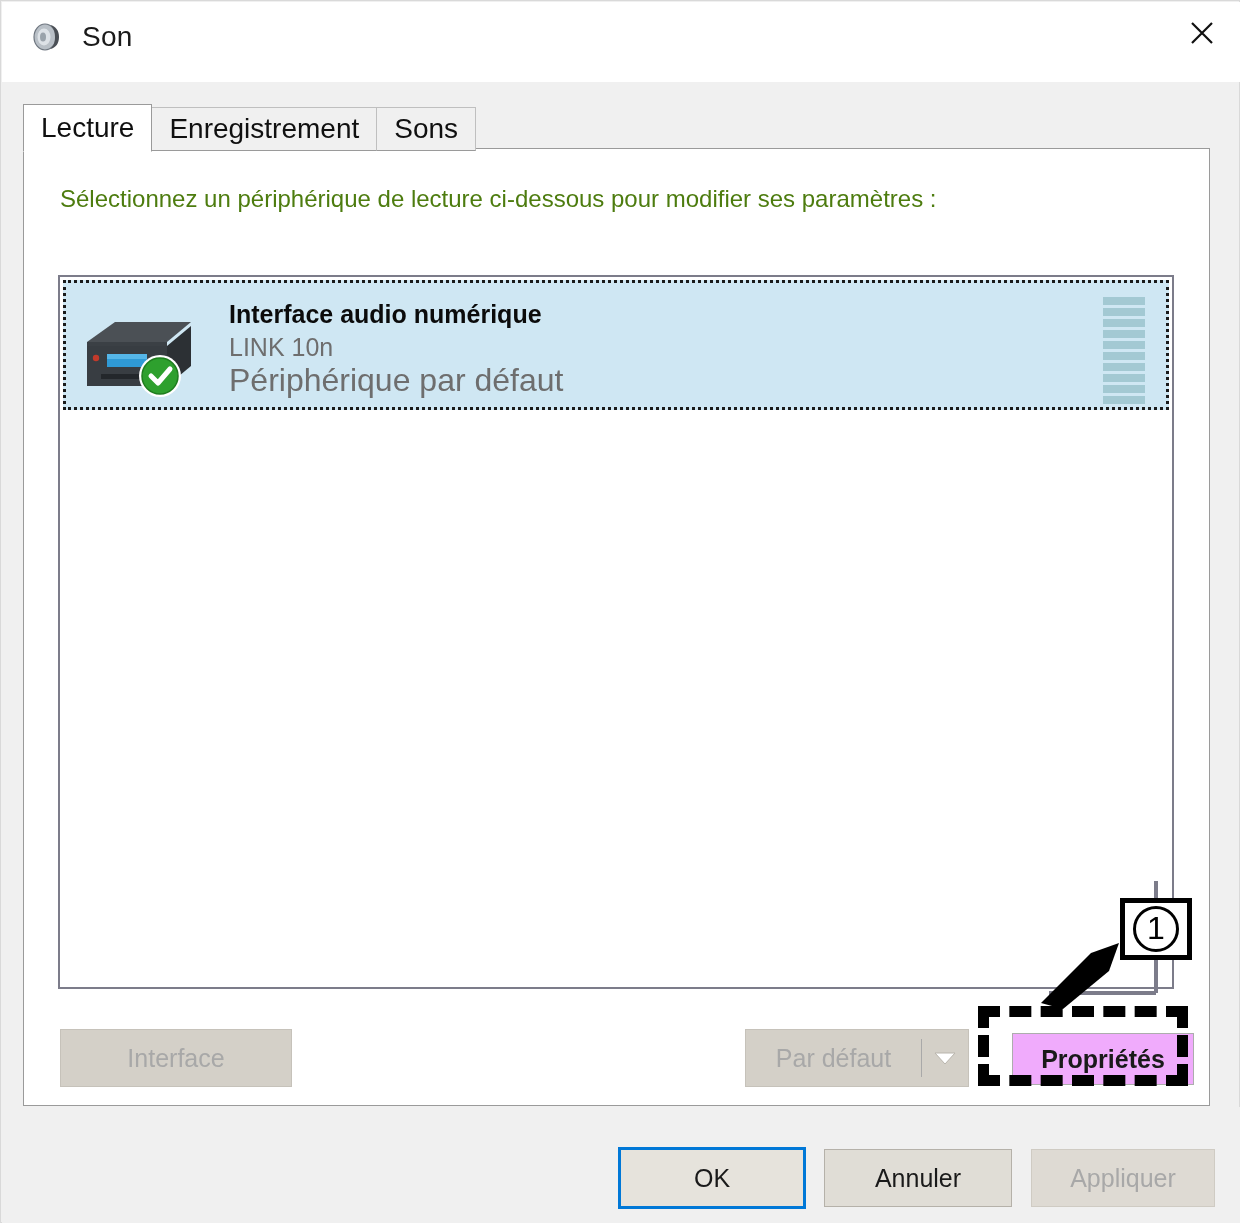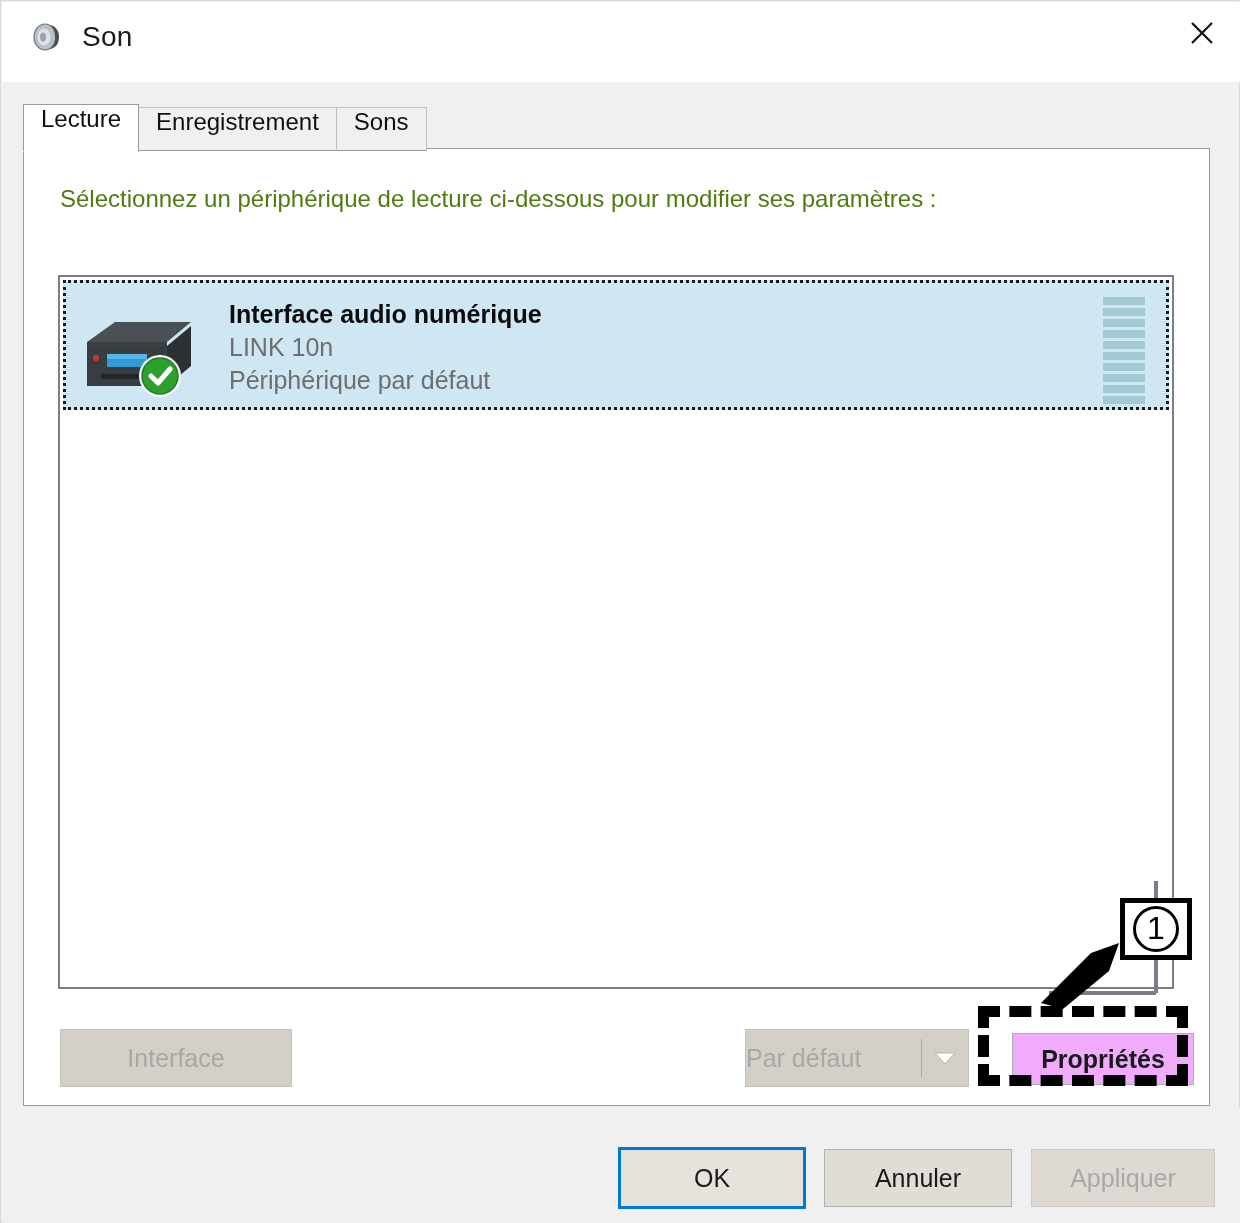--- a/index.html
+++ b/index.html
@@ -70,22 +70,22 @@
     height: 46px;
     display: flex;
     align-items: flex-end;
     z-index: 5;
   }
   .tab {
     box-sizing: border-box;
     height: 44px;
     padding: 0 17px;
     display: flex;
-    align-items: flex-start;
-    font-size: 24px;
+    align-items: center;
+    font-size: 28px;
     color: #101010;
     background: #f0f0f0;
     border: 1px solid #bfbfbf;
     border-bottom: 1px solid #9a9a9a;
     margin-left: -1px;
     white-space: nowrap;
     cursor: default;
   }
   .tab:first-child { margin-left: 0; }
   .tab.active {
@@ -152,21 +152,21 @@
     line-height: 34px;
     white-space: nowrap;
   }
   #device-model {
     font-size: 25px;
     color: #6e6e6e;
     line-height: 33px;
     white-space: nowrap;
   }
   #device-status {
-    font-size: 25px;
+    font-size: 32px;
     color: #6e6e6e;
     line-height: 33px;
     white-space: nowrap;
   }
   #volume-meter {
     position: absolute;
     right: 24px; top: 17px;
     display: flex;
     flex-direction: column;
     gap: 3px;
@@ -208,21 +208,21 @@
     display: flex;
     box-sizing: border-box;
     border: 1px solid #c6c2ba;
     background: #d4d0c8;
     cursor: default;
   }
   #default-main {
     flex: 1;
     display: flex;
     align-items: center;
-    justify-content: flex-start;
+    justify-content: center;
     font-size: 25px;
     color: #a8a8a8;
     white-space: nowrap;
   }
   #default-sep {
     width: 1px;
     margin: 9px 0;
     background: #a9a9a9;
   }
   #default-arrow {

